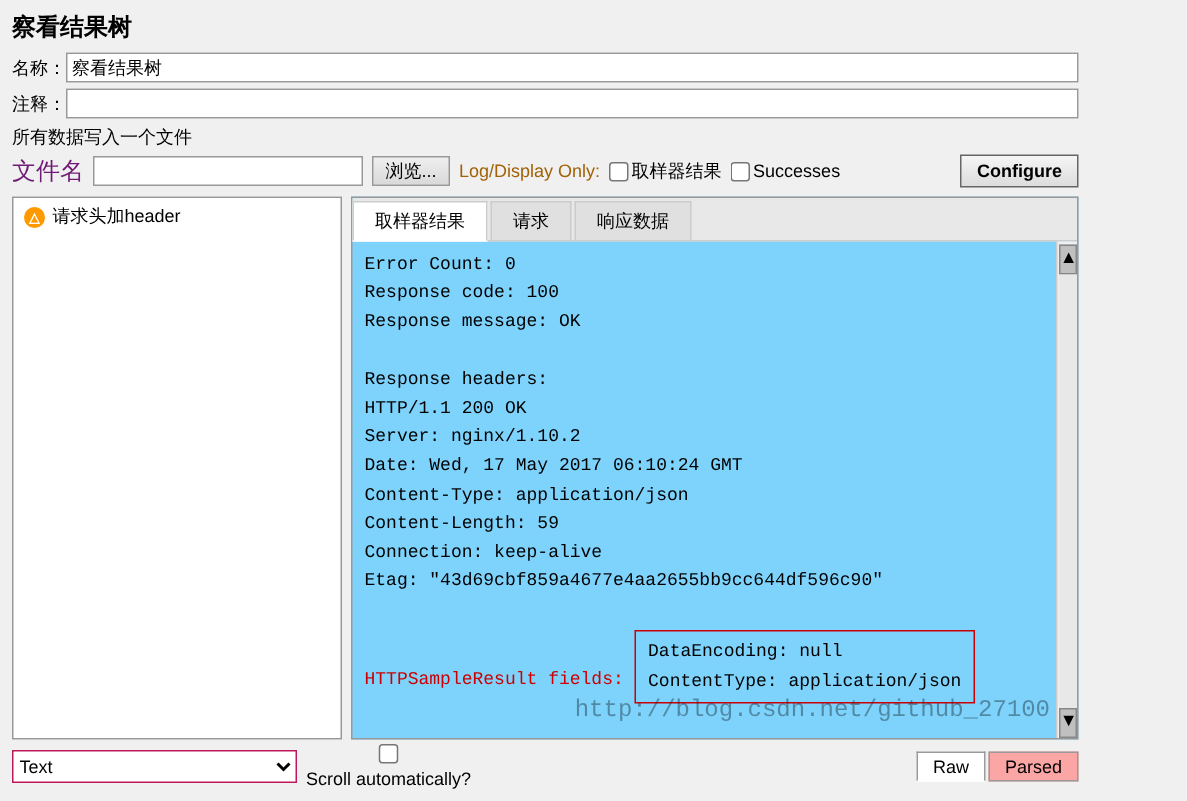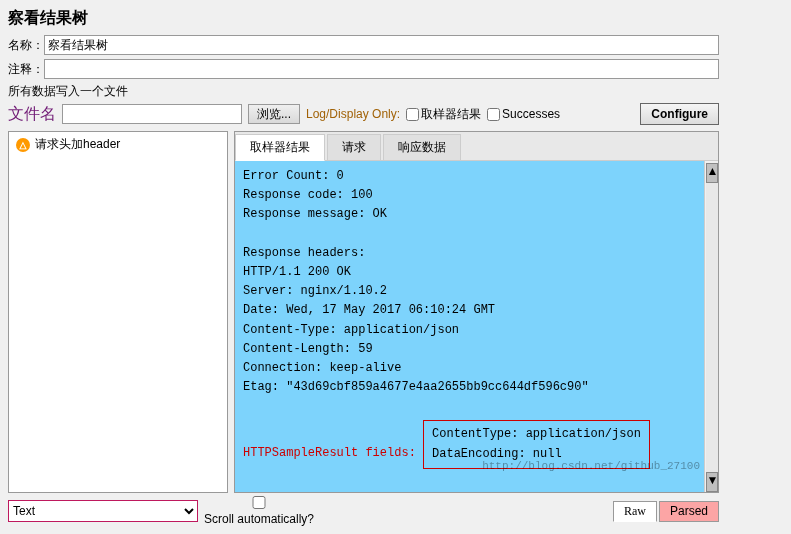--- a/index.html
+++ b/index.html
@@ -238,28 +238,27 @@
     .rp-tab {
       padding: 2px 10px;
       font-size: 12px;
       border: 1px solid #999;
       background: #fca5a5;
       cursor: pointer;
     }
     .rp-tab.active {
       background: #fff;
       border-bottom: 1px solid #fff;
-      font-family: Liberation Serif, serif;
     }
     .watermark {
       position: absolute;
-      bottom: 16px;
+      bottom: 5px;
       right: 4px;
       color: rgba(0,0,0,0.35);
-      font-size: 11px;
+      font-size: 16px;
     }
   </style>
 </head>
 <body>
 
 <div class="main-container">
 
   <div class="title">察看结果树</div>
 
   <div class="form-row">
@@ -320,22 +319,22 @@
           <div>Server: nginx/1.10.2</div>
           <div>Date: Wed, 17 May 2017 06:10:24 GMT</div>
           <div>Content-Type: application/json</div>
           <div>Content-Length: 59</div>
           <div>Connection: keep-alive</div>
           <div>Etag: "43d69cbf859a4677e4aa2655bb9cc644df596c90"</div>
           <div>&nbsp;</div>
           <div>
             <span class="http-fields-label">HTTPSampleResult fields:</span>
             <div class="http-fields-box">
+              <div>DataEncoding: null</div>
               <div>ContentType: application/json</div>
-              <div>DataEncoding: null</div>
             </div>
           </div>
           <div class="watermark">http://blog.csdn.net/github_27100</div>
         </div>
         <div class="scrollbar-area">
           <div style="width:12px;height:20px;background:#c0c0c0;border:1px solid #888;margin-top:2px;">▲</div>
           <div style="flex:1;width:12px;background:#e8e8e8;"></div>
           <div style="width:12px;height:20px;background:#c0c0c0;border:1px solid #888;">▼</div>
         </div>
       </div>

